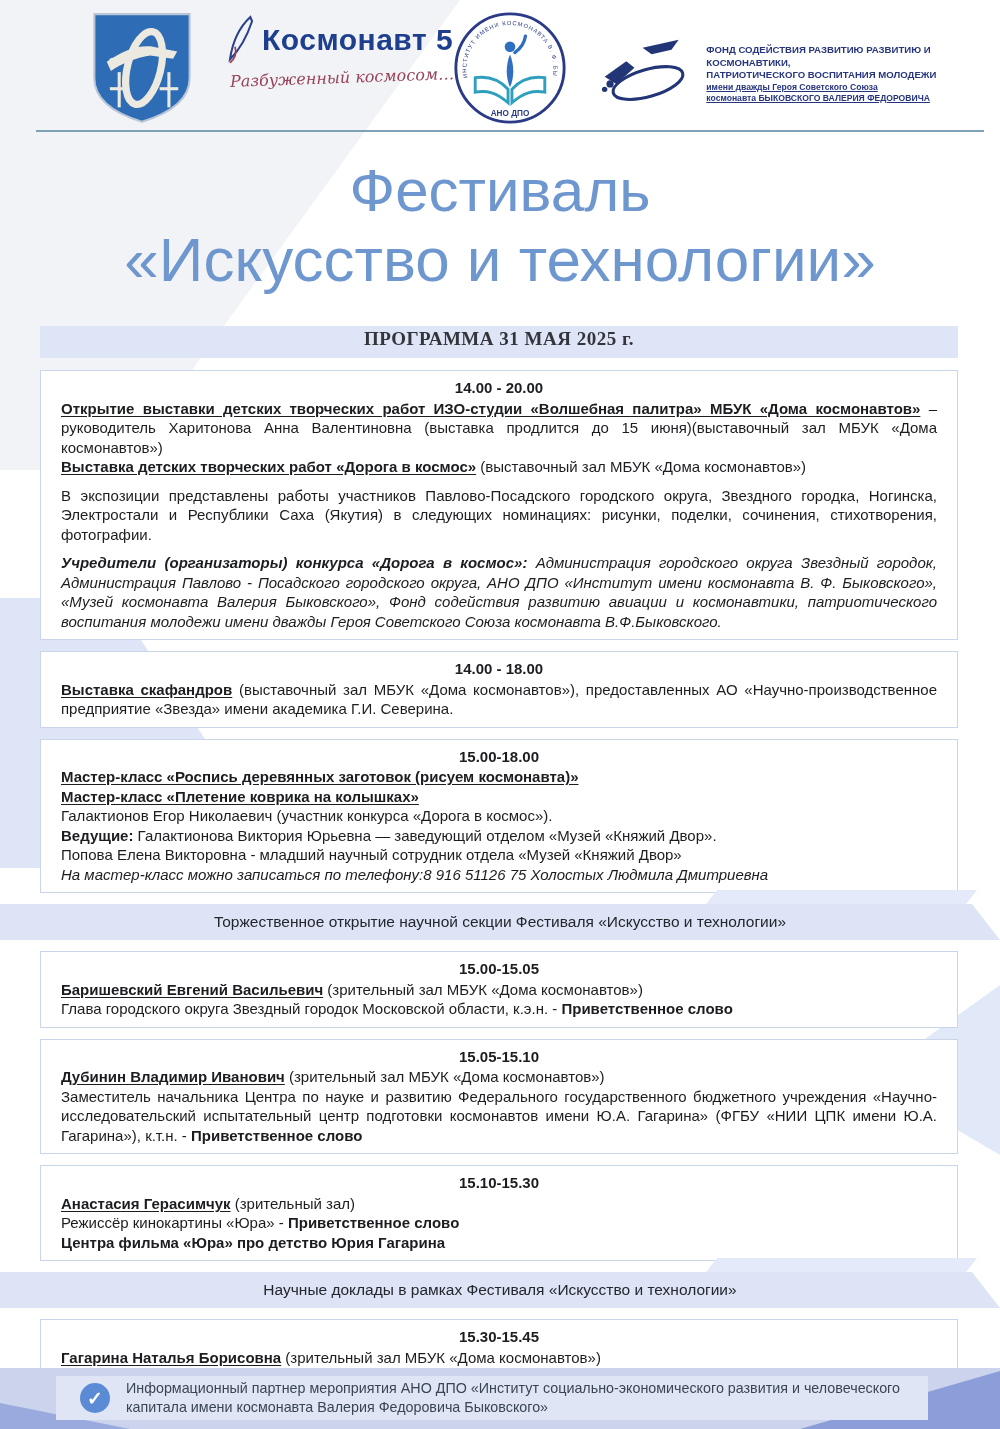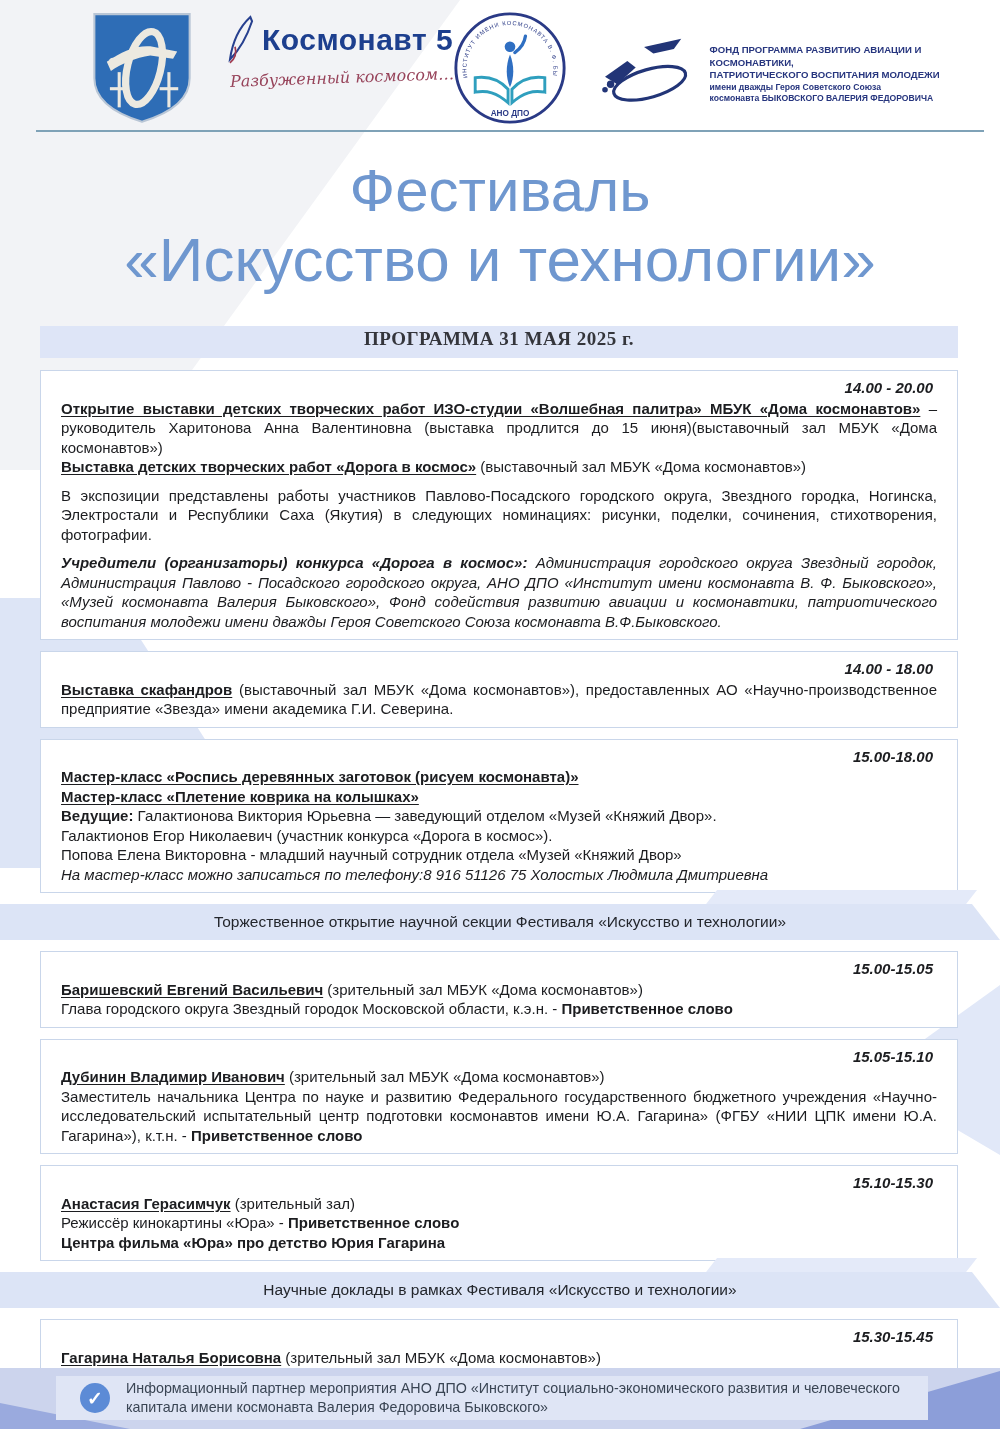--- a/index.html
+++ b/index.html
@@ -27,35 +27,35 @@
   .arms{position:absolute;left:86px;top:10px;width:112px;height:116px;}
   .k5{position:absolute;left:224px;top:14px;width:230px;}
   .k5-row{display:flex;align-items:center;gap:4px;}
   .k5-title{font-weight:700;font-size:30px;color:var(--navy);letter-spacing:.5px;white-space:nowrap;}
   .k5-tag{font-family:"DejaVu Serif",serif;font-style:italic;font-size:16px;color:#97435a;
     margin:2px 0 0 6px;white-space:nowrap;transform:rotate(-2deg);}
   .circ-logo{position:absolute;left:452px;top:10px;width:116px;height:116px;}
   .fond{position:absolute;left:592px;top:30px;display:flex;align-items:center;gap:6px;width:400px;}
   .fond-text{color:#26357e;line-height:1.3;}
   .fond-l1,.fond-l2{font-size:9.6px;font-weight:700;}
-  .fond-l3,.fond-l4{font-size:8.6px;font-weight:600;}
+  .fond-l3,.fond-l4{font-size:8.6px;font-weight:600;text-decoration:underline;}
   .hdr-rule{position:absolute;left:36px;right:16px;top:130px;height:2px;background:#7fa2b7;}
   
   .fest-title{position:absolute;left:0;top:158px;width:100%;text-align:center;z-index:2;
     font-family:Liberation Sans, sans-serif;color:#6f97cf;}
   .fest-l1{font-size:60px;line-height:1.1;}
   .fest-l2{font-size:62px;line-height:1.15;}
   
   .content{position:absolute;left:40px;right:42px;top:326px;z-index:2;color:var(--ink);}
   .program-heading{background:#dee5f7;text-align:center;padding:2px 0 8px;
     font-family:"Liberation Serif",serif;font-weight:700;font-size:19px;color:#34353b;
     letter-spacing:.5px;margin-bottom:12px;}
   .box{background:#fff;border:1px solid var(--boxborder);padding:5px 20px 8px;margin-bottom:11px;
     font-size:15px;line-height:1.3;text-align:justify;}
-  .time{font-weight:700;text-align:right;margin:2px 4px 1px;font-style:italic;}
+  .time{font-weight:700;text-align:center;margin:2px 4px 1px;}
   .ub{font-weight:700;text-decoration:underline;text-underline-offset:2px;}
   .b{font-weight:700;}
   .it{font-style:italic;}
   .jp{margin:0;}
   .gap-top{margin-top:9px;}
   .line{text-align:left;}
   
   .banner{position:relative;height:36px;margin:1px -42px 11px -40px;}
   .banner-wedge{position:absolute;right:30px;top:-14px;width:260px;height:18px;background:#e4eaf9;
     transform:skewX(-38deg);}
@@ -125,21 +125,21 @@
 
     <div class="fond">
       <svg width="118" height="88" viewBox="0 0 120 90">
         <ellipse cx="62" cy="55" rx="40" ry="15" fill="none" stroke="#223577" stroke-width="3.4" transform="rotate(-16 62 55)"></ellipse>
         <path d="M56 16 L96 7 L88 18 L66 23 Z" fill="#223577"></path>
         <path d="M14 48 L38 31 L47 38 L27 56 Z" fill="#223577"></path>
         <circle cx="20" cy="56" r="4" fill="#223577"></circle>
           <circle cx="14" cy="62" r="3" fill="#223577"></circle>
       </svg>
       <div class="fond-text">
-        <div class="fond-l1">ФОНД ПРОГРАММА РАЗВИТИЮ АВИАЦИИ И КОСМОНАВТИКИ,</div>
+        <div class="fond-l1">ФОНД СОДЕЙСТВИЯ РАЗВИТИЮ РАЗВИТИЮ И КОСМОНАВТИКИ,</div>
         <div class="fond-l2">ПАТРИОТИЧЕСКОГО ВОСПИТАНИЯ МОЛОДЕЖИ</div>
         <div class="fond-l3">имени дважды Героя Советского Союза</div>
         <div class="fond-l4">космонавта БЫКОВСКОГО ВАЛЕРИЯ ФЕДОРОВИЧА</div>
       </div>
     </div>
 
     <div class="hdr-rule"></div>
   </div>
 
   <div class="fest-title">
@@ -161,22 +161,22 @@
 
     <div class="box">
       <div class="time">14.00 - 18.00</div>
       <p class="jp"><span class="ub">Выставка скафандров</span><span> (выставочный зал МБУК «Дома космонавтов»), предоставленных АО «Научно-производственное предприятие «Звезда» имени академика Г.И. Северина.</span></p>
     </div>
 
     <div class="box">
       <div class="time">15.00-18.00</div>
       <div class="line"><span class="ub">Мастер-класс «Роспись деревянных заготовок (рисуем космонавта)»</span></div>
       <div class="line"><span class="ub">Мастер-класс «Плетение коврика на колышках»</span></div>
+      <div class="line">Галактионов Егор Николаевич (участник конкурса «Дорога в космос»).</div>
       <div class="line"><span class="b">Ведущие:</span><span> Галактионова Виктория Юрьевна — заведующий отделом «Музей «Княжий Двор».</span></div>
-      <div class="line">Галактионов Егор Николаевич (участник конкурса «Дорога в космос»).</div>
       <div class="line">Попова Елена Викторовна - младший научный сотрудник отдела «Музей «Княжий Двор»</div>
       <div class="line it">На мастер-класс можно записаться по телефону:8 916 51126 75 Холостых Людмила Дмитриевна</div>
     </div>
 
     <div class="banner">
       <div class="banner-wedge"></div>
       <div class="banner-band"></div>
       <div class="banner-label">Торжественное открытие научной секции Фестиваля «Искусство и технологии»</div>
     </div>
 

